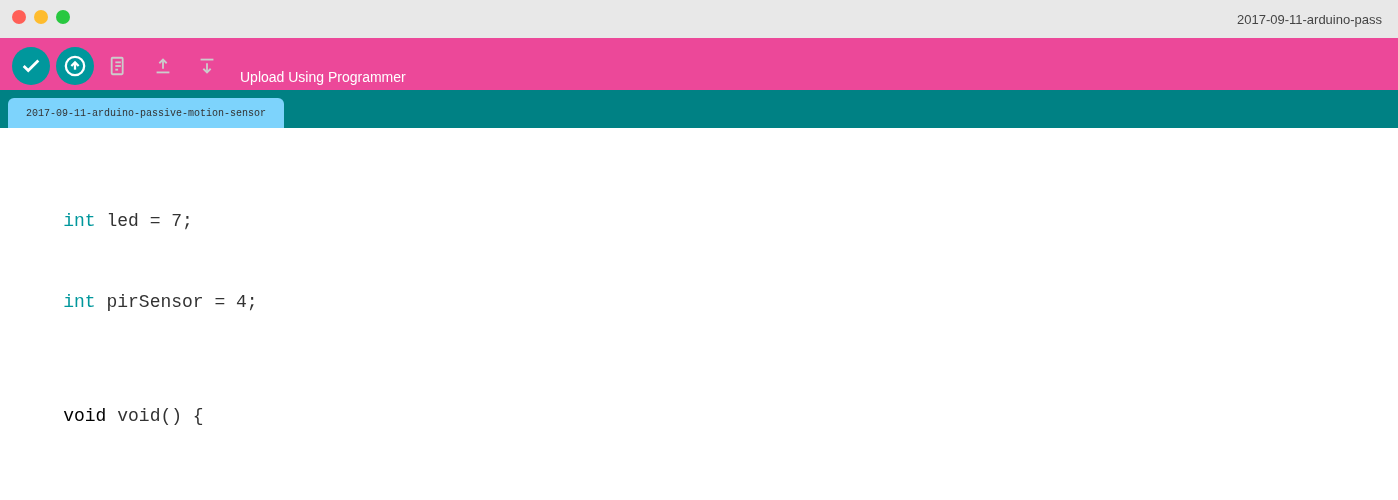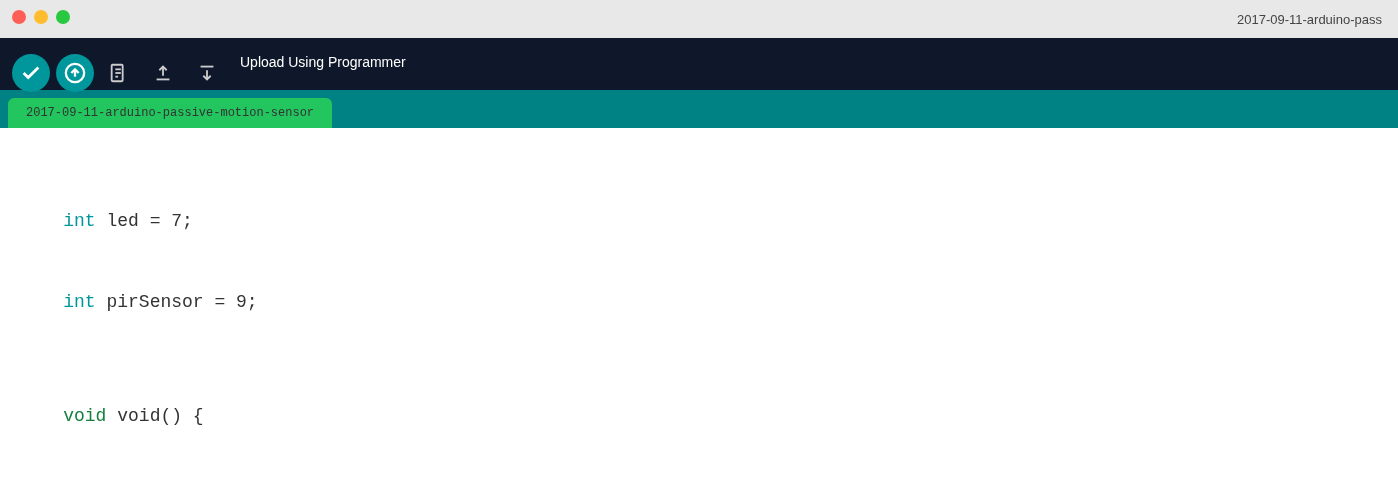--- a/index.html
+++ b/index.html
@@ -49,24 +49,24 @@
 
     .title-bar-text {
       font-size: 13px;
       color: #444;
       font-family: -apple-system, BlinkMacSystemFont, 'Segoe UI', sans-serif;
     }
 
     
     .toolbar {
       height: 52px;
-      background: #0f172a;
-      display: flex;
-      align-items: flex-start;
-      padding: 16px 12px;
+      background: #ec4899;
+      display: flex;
+      align-items: flex-end;
+      padding: 5px 12px;
       gap: 6px;
     }
 
     .toolbar-btn {
       width: 38px;
       height: 38px;
       border-radius: 50%;
       border: none;
       cursor: pointer;
       display: flex;
@@ -112,27 +112,27 @@
     .tab-bar {
       height: 38px;
       background: #008184;
       display: flex;
       align-items: flex-end;
       padding: 0 0;
     }
 
     .tab {
       height: 30px;
-      background: #22c55e;
+      background: #7dd3fc;
       border-radius: 6px 6px 0 0;
       padding: 0 18px;
       display: flex;
       align-items: center;
       font-family: 'Courier New', Courier, monospace;
-      font-size: 12px;
+      font-size: 10px;
       color: #333;
       margin-left: 8px;
       cursor: pointer;
       min-width: 200px;
     }
 
     
     .code-area {
       background: white;
       flex: 1;
@@ -151,21 +151,21 @@
 
     .code-line.empty {
       height: 33px;
     }
 
     .kw-type {
       color: #00979c;
     }
 
     .kw-void {
-      color: #15803d;
+      color: #000000;
       margin-top: 32px;
     }
 
     
     .icon-svg {
       width: 22px;
       height: 22px;
     }
   </style>
 </head>
@@ -223,20 +223,20 @@
     <span>2017-09-11-arduino-passive-motion-sensor</span>
   </div>
 </div>
 
 <div class="code-area">
   <div class="code-line empty"></div>
   <div class="code-line">
     <span class="kw-type">int</span><span> led = 7;</span>
   </div>
   <div class="code-line">
-    <span class="kw-type">int</span><span> pirSensor = 9;</span>
+    <span class="kw-type">int</span><span> pirSensor = 4;</span>
   </div>
   <div class="code-line empty"></div>
   <div class="code-line">
     <span class="kw-void">void</span><span> void() {</span>
   </div>
 
 </div>
 
 </body></html>

